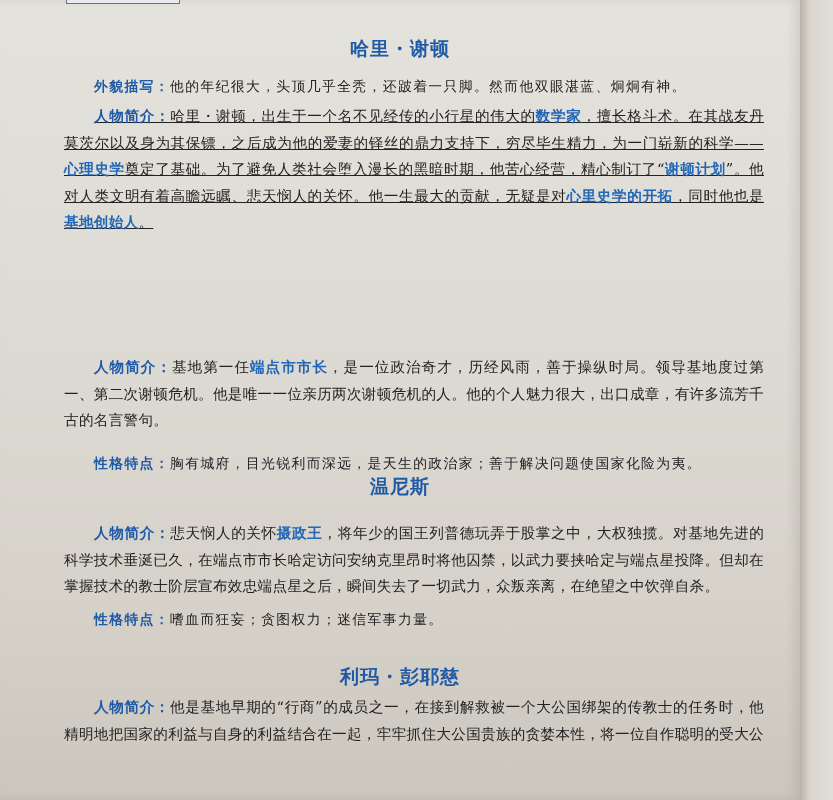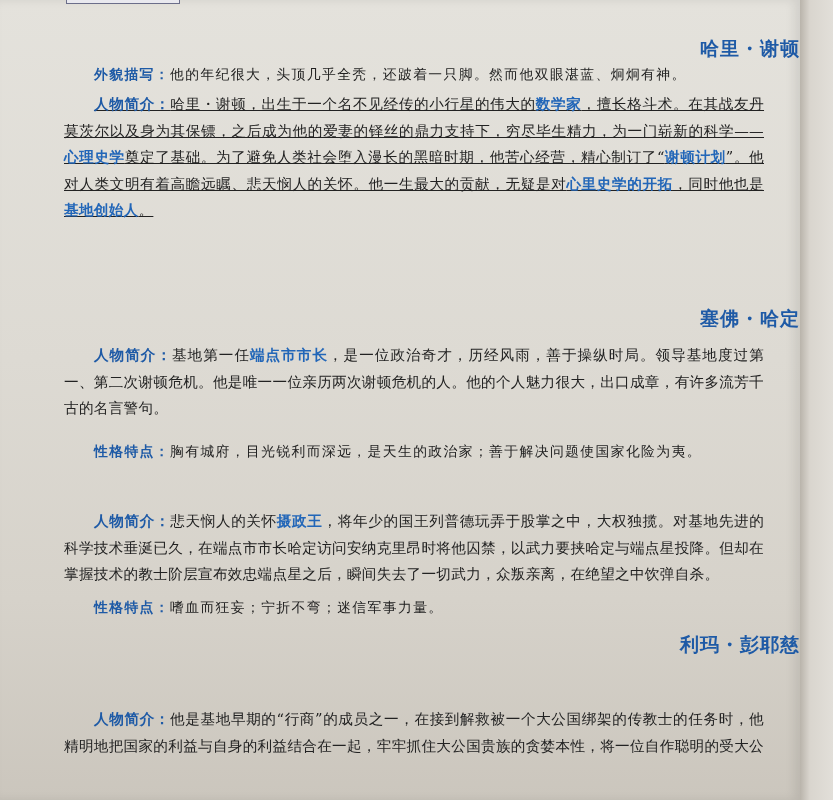--- a/index.html
+++ b/index.html
@@ -15,28 +15,28 @@
   }
   .edge {
     position: absolute; left: 800px; top: 0; width: 33px; height: 800px;
     background: linear-gradient(90deg, #b9b4ab 0%, #d9d5ce 30%, #e2dfd9 100%);
   }
   .top-box {
     position: absolute; left: 66px; top: -4px; width: 112px; height: 7px;
     border: 1.5px solid #6b6e8a; border-top: none; background: #e9e9ef;
   }
   .heading {
-    position: absolute; left: 0; width: 800px; text-align: right;
+    position: absolute; left: 0; width: 800px; text-align: center;
     font-family: "DejaVu Sans", "Liberation Sans", sans-serif;
     font-weight: bold; font-size: 19px; color: #1e5aa6; letter-spacing: 1px;
   }
   .para {
     position: absolute; left: 64px; width: 700px;
     font-size: 14.6px; line-height: 26.5px; color: #222;
-    text-align: justify; letter-spacing: 0.3px;
+    text-align: justify; letter-spacing: 0.3px; margin-top: 12px;
   }
   .para.indent { text-indent: 30px; }
   .label {
     font-family: "DejaVu Sans", "Liberation Sans", sans-serif;
     font-weight: bold; color: #1e5aa6;
   }
   .hl {
     font-family: "DejaVu Sans", "Liberation Sans", sans-serif;
     font-weight: bold; color: #2266b8;
   }
@@ -52,38 +52,38 @@
 
   <div class="para indent trait" style="top:61px;">
     <span class="label">外貌描写：</span><span>他的年纪很大，头顶几乎全秃，还跛着一只脚。然而他双眼湛蓝、炯炯有神。</span>
   </div>
 
   <div class="para indent" style="top:91px;text-decoration:underline;">
     <span class="label">人物简介：</span><span>哈里・谢顿，出生于一个名不见经传的小行星的伟大的</span><span class="hl">数学家</span><span>，擅长格斗术。在其战友丹莫茨尔以及身为其保镖，之后成为他的爱妻的铎丝的鼎力支持下，穷尽毕生精力，为一门崭新的科学——</span><span class="hl">心理史学</span><span>奠定了基础。为了避免人类社会堕入漫长的黑暗时期，他苦心经营，精心制订了“</span><span class="hl">谢顿计划</span><span>”。他对人类文明有着高瞻远瞩、悲天悯人的关怀。他一生最大的贡献，无疑是对</span><span class="hl">心里史学的开拓</span><span>，同时他也是</span><span class="hl">基地创始人</span><span>。</span>
   </div>
 
 
-  <div class="heading" style="top:306px;">塞佛・哈定</div>
 
   <div class="para indent" style="top:342px;">
     <span class="label">人物简介：</span><span>基地第一任</span><span class="hl">端点市市长</span><span>，是一位政治奇才，历经风雨，善于操纵时局。领导基地度过第一、第二次谢顿危机。他是唯一一位亲历两次谢顿危机的人。他的个人魅力很大，出口成章，有许多流芳千古的名言警句。</span>
   </div>
 
   <div class="para indent trait" style="top:438px;">
     <span class="label">性格特点：</span><span>胸有城府，目光锐利而深远，是天生的政治家；善于解决问题使国家化险为夷。</span>
   </div>
 
+  <div class="heading" style="top:474px;">温尼斯</div>
 
   <div class="para indent" style="top:508px;">
     <span class="label">人物简介：</span><span>悲天悯人的关怀</span><span class="hl">摄政王</span><span>，将年少的国王列普德玩弄于股掌之中，大权独揽。对基地先进的科学技术垂涎已久，在端点市市长哈定访问安纳克里昂时将他囚禁，以武力要挟哈定与端点星投降。但却在掌握技术的教士阶层宣布效忠端点星之后，瞬间失去了一切武力，众叛亲离，在绝望之中饮弹自杀。</span>
   </div>
 
   <div class="para indent trait" style="top:594px;">
-    <span class="label">性格特点：</span><span>嗜血而狂妄；宁折不弯；迷信军事力量。</span>
+    <span class="label">性格特点：</span><span>嗜血而狂妄；贪图权力；迷信军事力量。</span>
   </div>
 
-  <div class="heading" style="top:632px;">利玛・彭耶慈</div>
+  <div class="heading" style="top:664px;">利玛・彭耶慈</div>
 
-  <div class="para indent" style="top:706px;">
+  <div class="para indent" style="top:682px;">
     <span class="label">人物简介：</span><span>他是基地早期的“行商”的成员之一，在接到解救被一个大公国绑架的传教士的任务时，他精明地把国家的利益与自身的利益结合在一起，牢牢抓住大公国贵族的贪婪本性，将一位自作聪明的受大公</span>
   </div>
 </div>
 <div class="edge"></div>
 
 </body></html>

